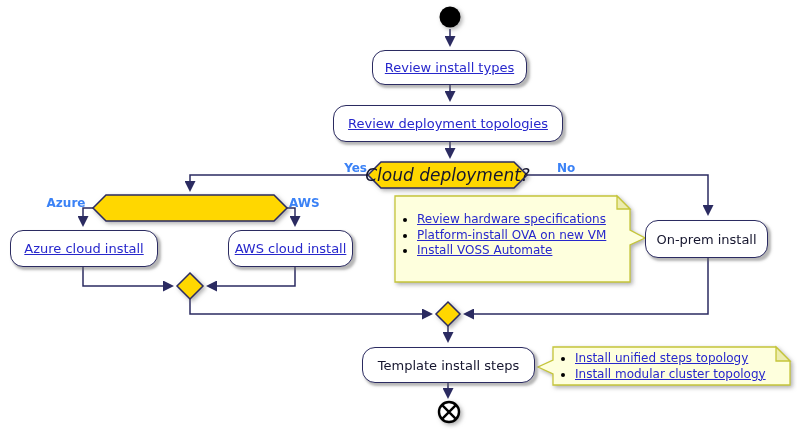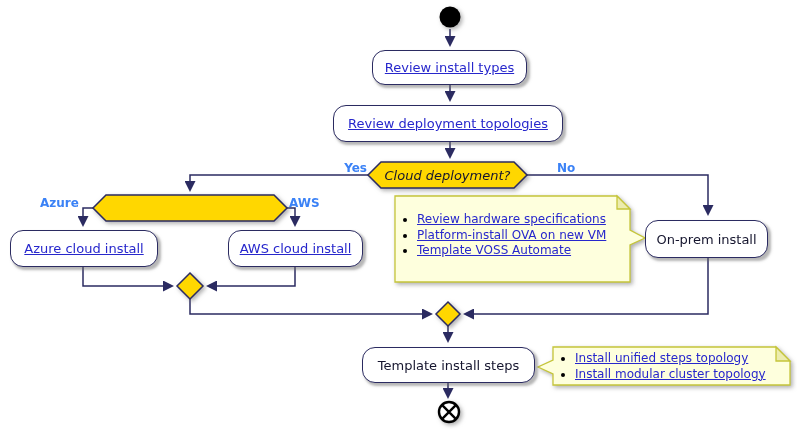--- a/index.html
+++ b/index.html
@@ -13,21 +13,21 @@
   .activity{
     position:absolute;box-sizing:border-box;
     border:1.5px solid #2B2B61;border-radius:13px;background:#ffffff;
     display:flex;align-items:center;justify-content:center;
     font-size:13px;color:#15152E;
     box-shadow:2.5px 2.5px 2.5px rgba(110,110,110,0.5);
   }
   .link{color:#2727CC;text-decoration:underline;cursor:pointer;white-space:nowrap;}
   .hex-label{
     position:absolute;display:flex;align-items:center;justify-content:center;
-    font-style:italic;font-size:13px;color:#15152E;white-space:nowrap;
+    font-style:italic;font-size:17px;color:#15152E;white-space:nowrap;
   }
   .branch-label{
     position:absolute;font-size:12px;font-weight:bold;color:#3b82f6;white-space:nowrap;
   }
   .note-list{
     position:absolute;margin:0;padding:0 0 0 14px;list-style:disc;
     font-size:12px;line-height:15.5px;color:#000000;
   }
   .note-list li{margin:0;padding:0;}
 </style>
@@ -80,43 +80,43 @@
   </div>
 
   <div class="activity" style="left:10px;top:230px;width:148px;height:37px;">
     <span class="link">Azure cloud install</span>
   </div>
 
   <div class="activity" style="left:333px;top:105px;width:230px;height:37px;">
     <span class="link">Review deployment topologies</span>
   </div>
 
-  <div class="activity" style="left:228px;top:230px;width:135px;height:37px;">
+  <div class="activity" style="left:228px;top:230px;width:125px;height:37px;">
     <span class="link">AWS cloud install</span>
   </div>
 
   <div class="activity" style="left:362px;top:347px;width:173px;height:36px;">
     <span>Template install steps</span>
   </div>
 
   <div class="activity" style="left:645px;top:220px;width:123px;height:38px;">
     <span>On-prem install</span>
   </div>
 
   <div class="hex-label" style="left:368px;top:162px;width:159px;height:26px;">Cloud deployment?</div>
 
   <div class="branch-label" style="left:330px;top:161px;width:37px;text-align:right;">Yes</div>
   <div class="branch-label" style="left:529px;top:161px;margin-left:28px;">No</div>
-  <div class="branch-label" style="left:40px;top:196px;width:52px;text-align:left;">Azure</div>
+  <div class="branch-label" style="left:40px;top:196px;width:52px;text-align:center;">Azure</div>
   <div class="branch-label" style="left:289px;top:196px;">AWS</div>
 
   <ul class="note-list" style="left:403px;top:212px;width:220px;">
     <li><span class="link">Review hardware specifications</span></li>
     <li><span class="link">Platform-install OVA on new VM</span></li>
-    <li><span class="link">Template VOSS Automate</span></li>
+    <li><span class="link">Install VOSS Automate</span></li>
   </ul>
 
   <ul class="note-list" style="left:561px;top:351px;width:225px;">
     <li><span class="link">Install unified steps topology</span></li>
     <li><span class="link">Install modular cluster topology</span></li>
   </ul>
 
 </div>
 
 </body></html>

